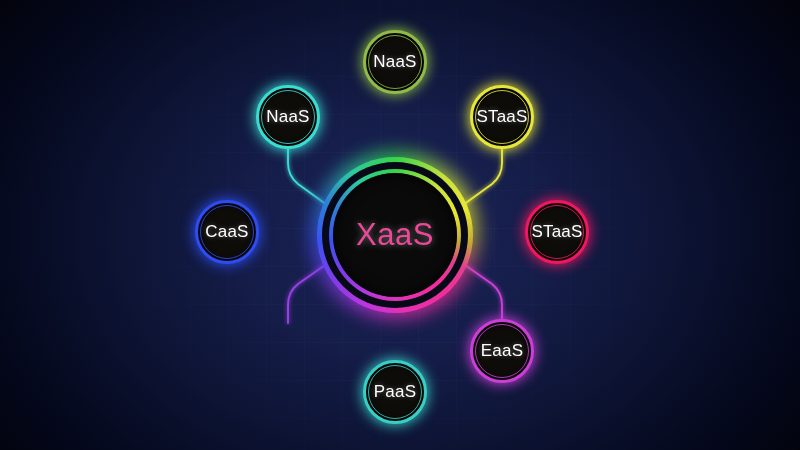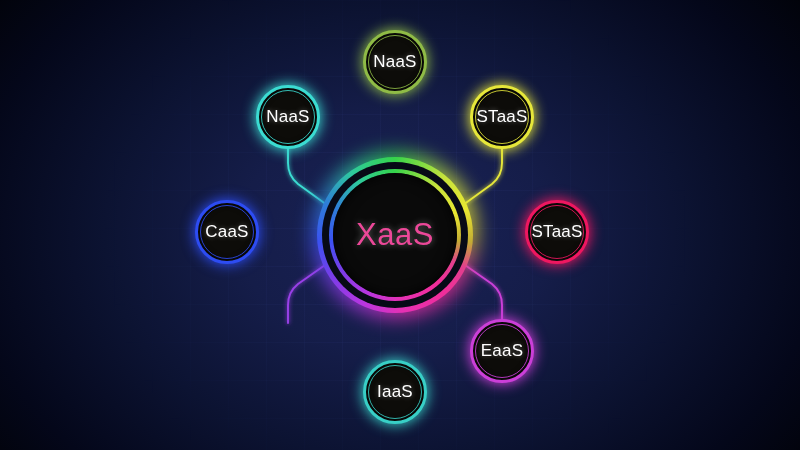--- a/index.html
+++ b/index.html
@@ -107,21 +107,21 @@
   <div class="node pos-paas" style="--c: #e6e73a;">
     <span class="lbl">STaaS</span>
   </div>
   <div class="node pos-staas" style="--c: #ee1760;">
     <span class="lbl">STaaS</span>
   </div>
   <div class="node pos-eaas" style="--c: #cb3fd8;">
     <span class="lbl">EaaS</span>
   </div>
   <div class="node pos-dbaas" style="--c: #38cfc6;">
-    <span class="lbl">IaaS</span>
+    <span class="lbl">PaaS</span>
   </div>
   <div class="node pos-caas" style="--c: #2d4cf2;">
     <span class="lbl">CaaS</span>
   </div>
   <div class="node pos-saas" style="--c: #3bdcd2;">
     <span class="lbl">NaaS</span>
   </div>
 </div>
 
 </body></html>

